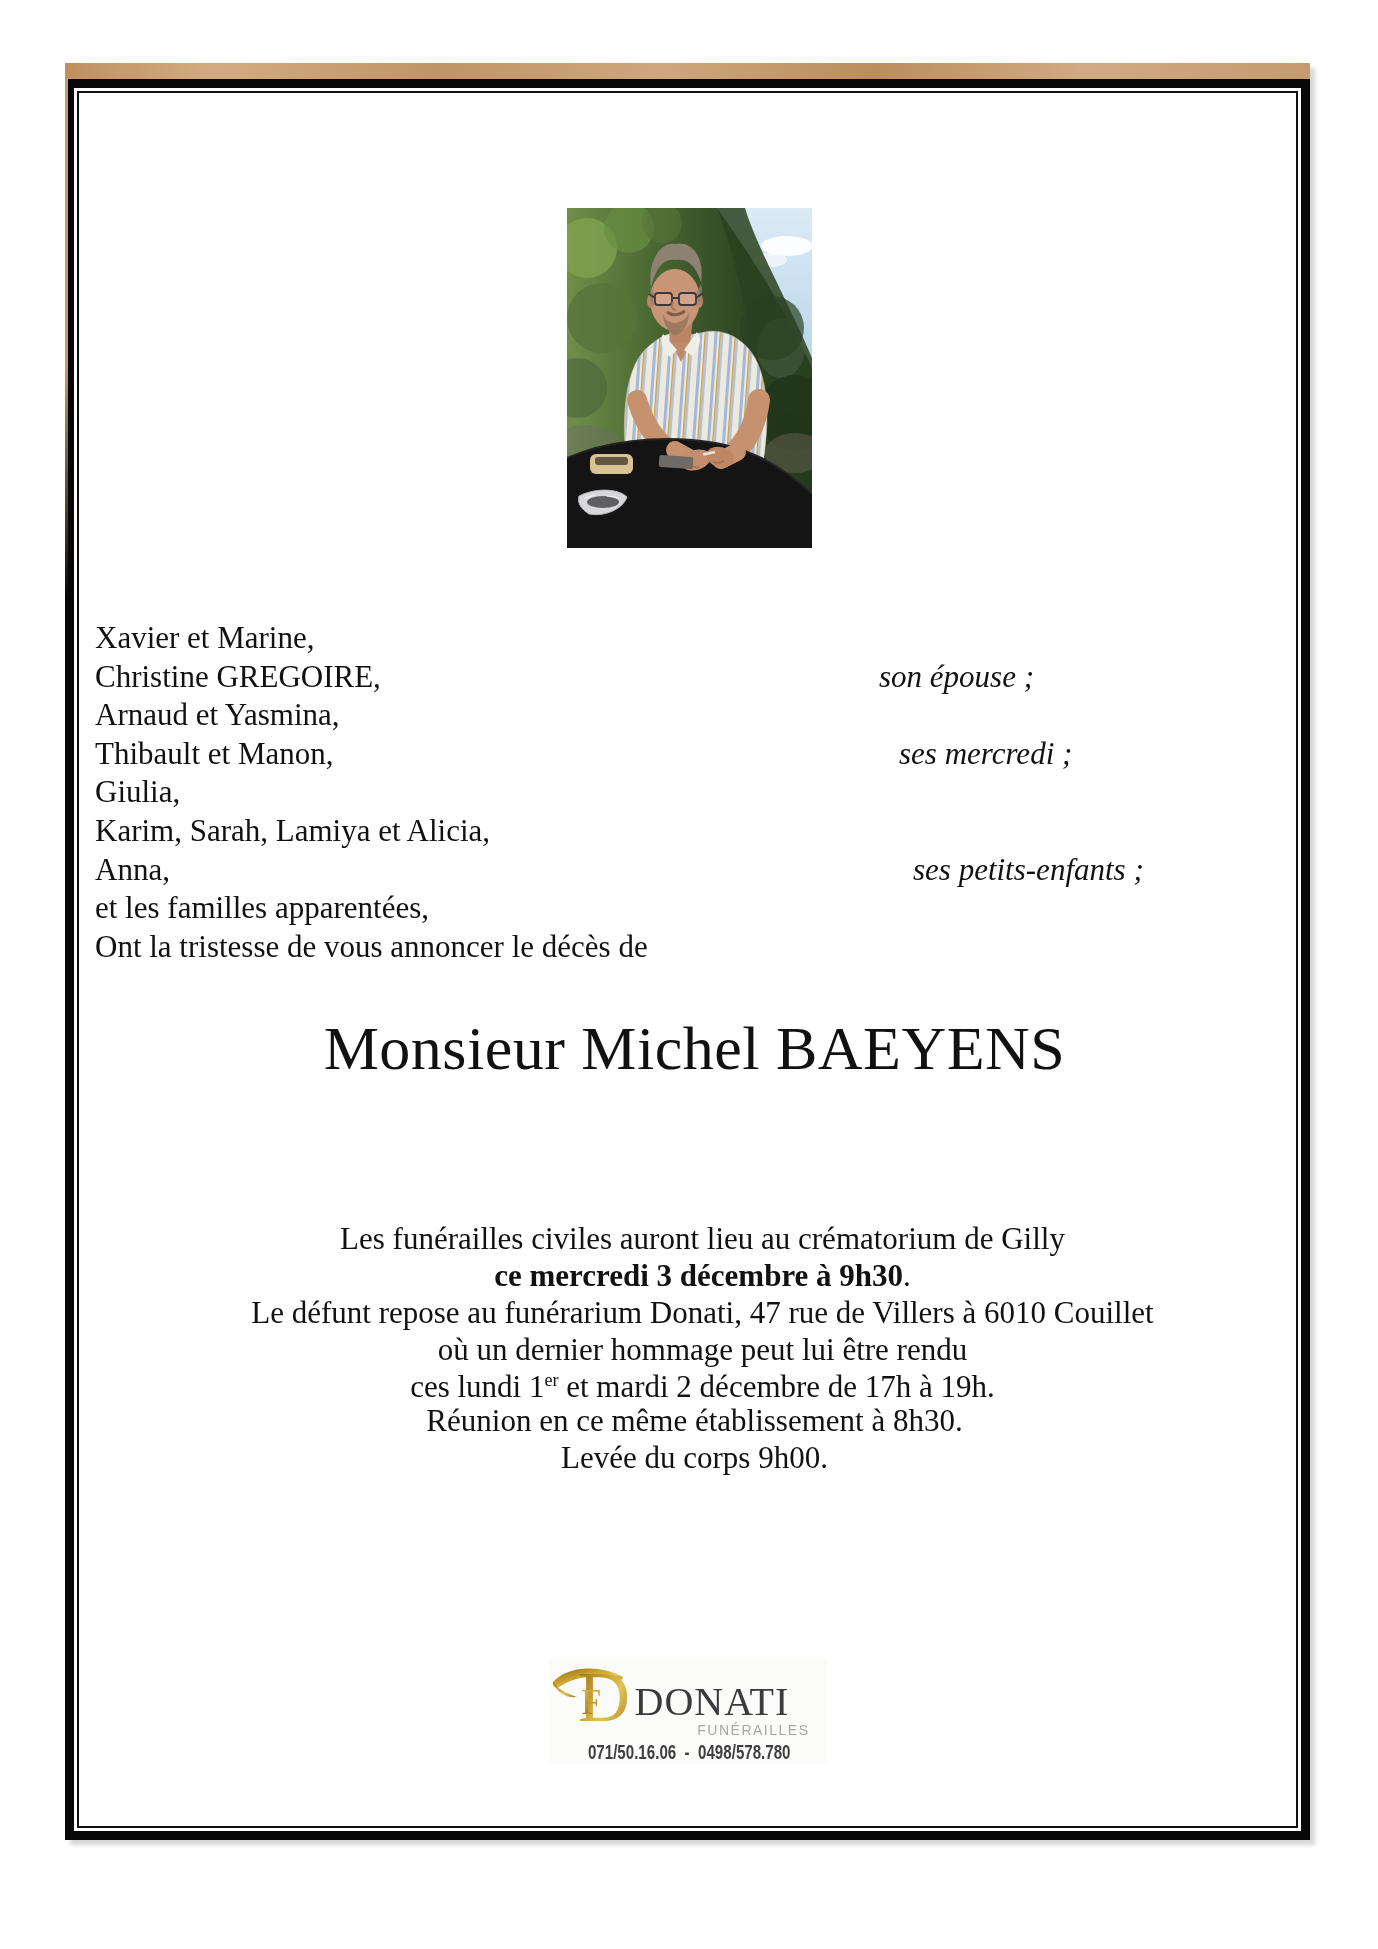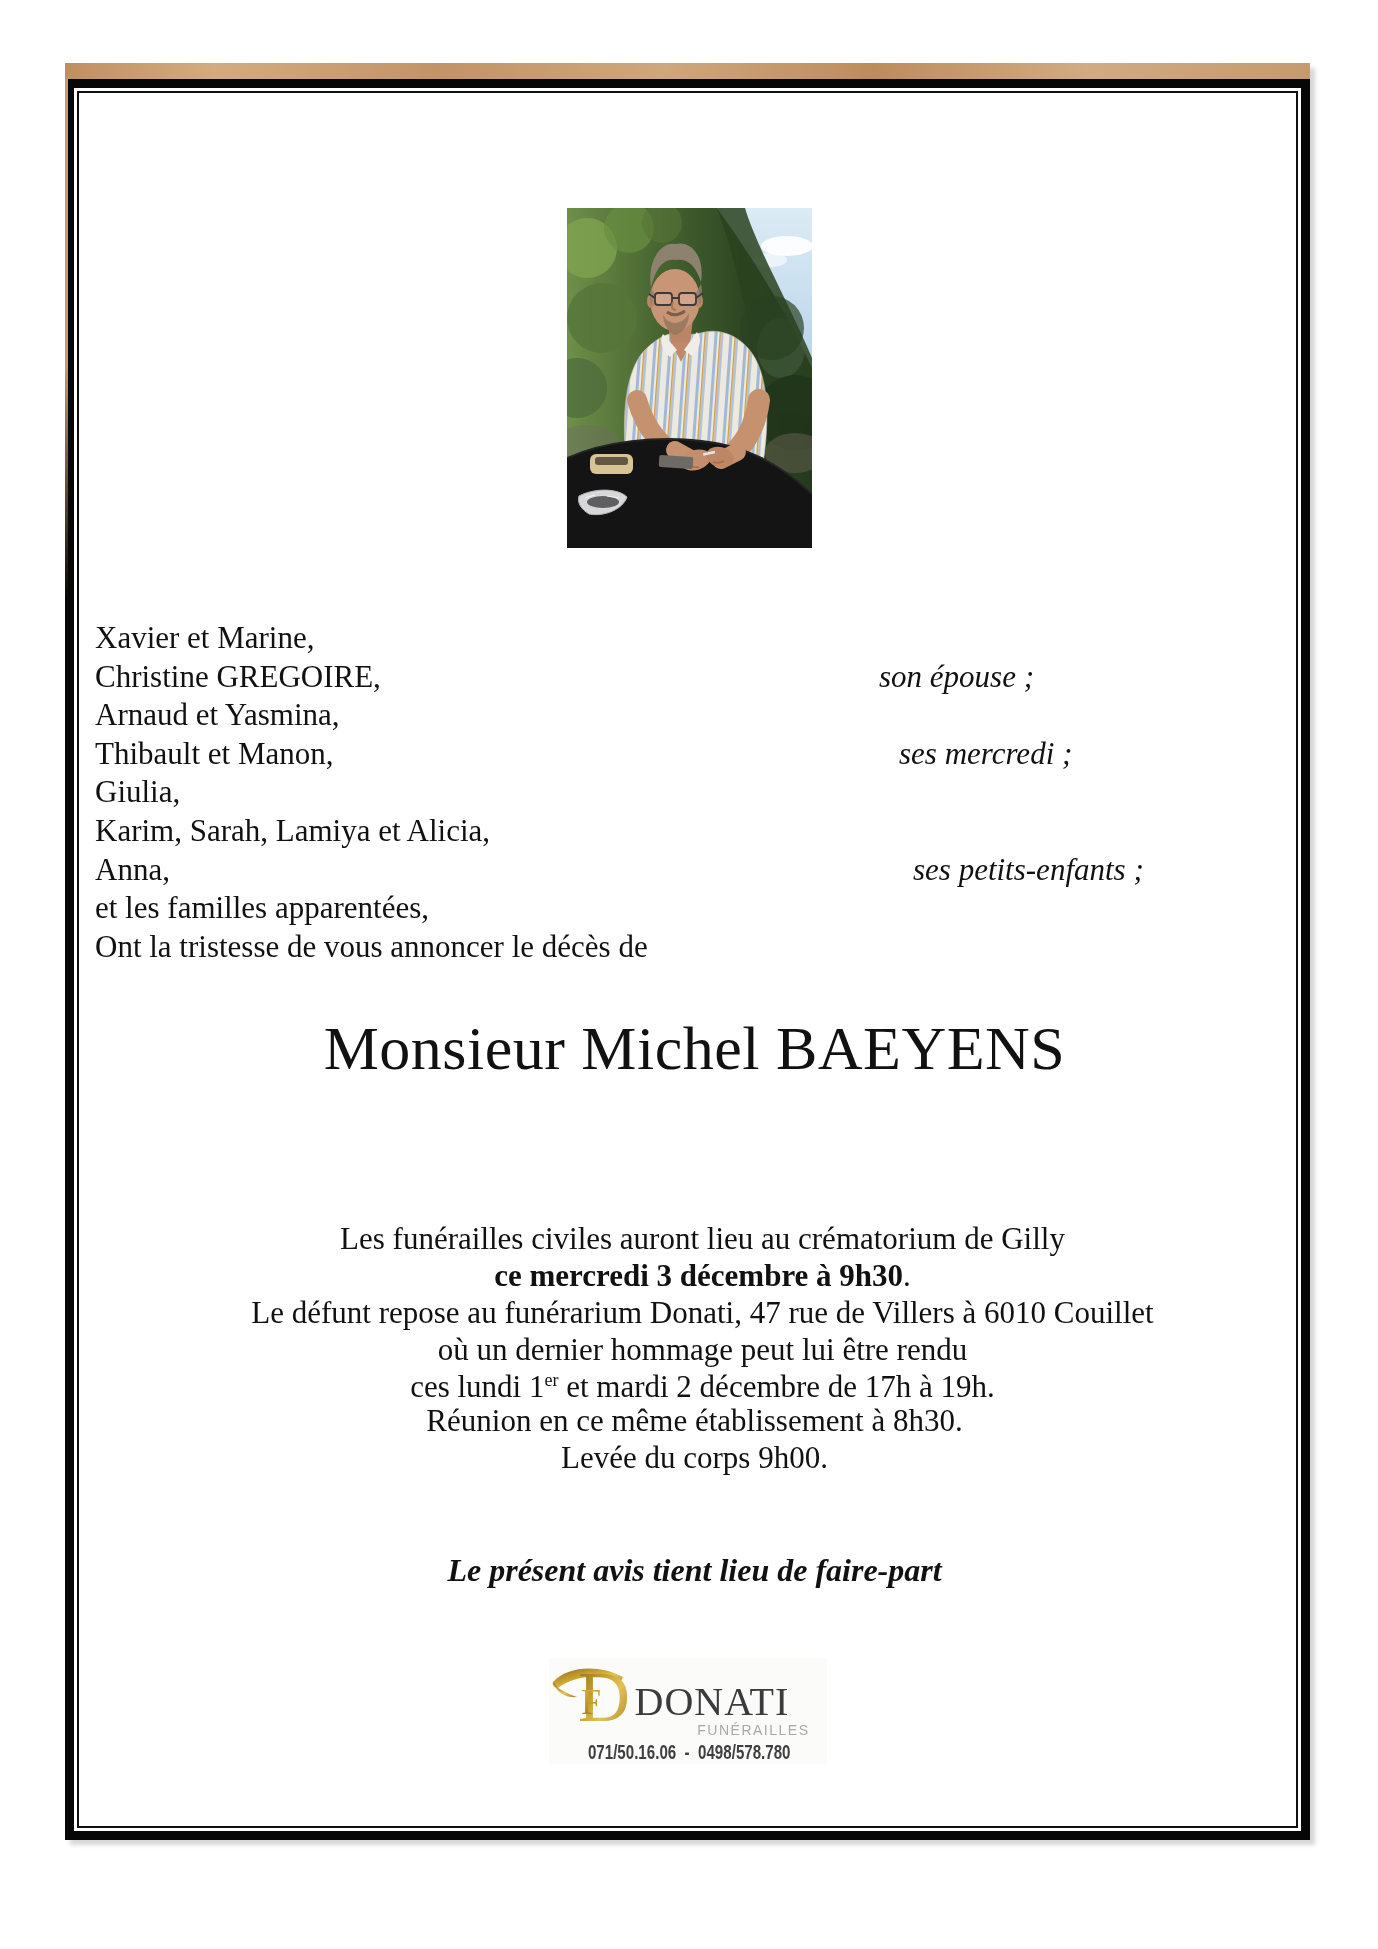--- a/index.html
+++ b/index.html
@@ -179,21 +179,20 @@
             <div>Le défunt repose au funérarium Donati, 47 rue de Villers à 6010 Couillet</div>
             <div>où un dernier hommage peut lui être rendu</div>
             <div><span>ces lundi 1</span><sup class="ord">er</sup><span> et mardi 2 décembre de 17h à 19h.</span></div>
           </div>
 
           <div class="center-col schedule">
             <div>Réunion en ce même établissement à 8h30.</div>
             <div>Levée du corps 9h00.</div>
           </div>
 
-          <div class="center-col notice">Le présent avis tient lieu de faire-part</div>
 
           <div class="logo-box">
             <svg class="mono" width="78" height="60" viewBox="0 0 78 60" xmlns="http://www.w3.org/2000/svg">
               <defs>
                 <linearGradient id="gold" x1="0" y1="0" x2="1" y2="1">
                   <stop offset="0" stop-color="#8a671c"></stop>
                     <stop offset=".4" stop-color="#c9a22e"></stop>
                   <stop offset=".6" stop-color="#e2c257"></stop>
                     <stop offset="1" stop-color="#9f7a20"></stop>
                 </linearGradient>

